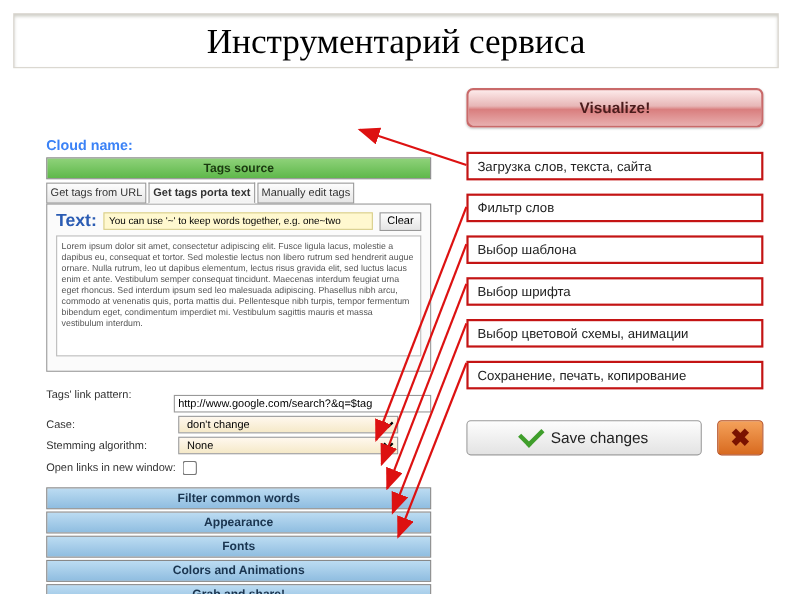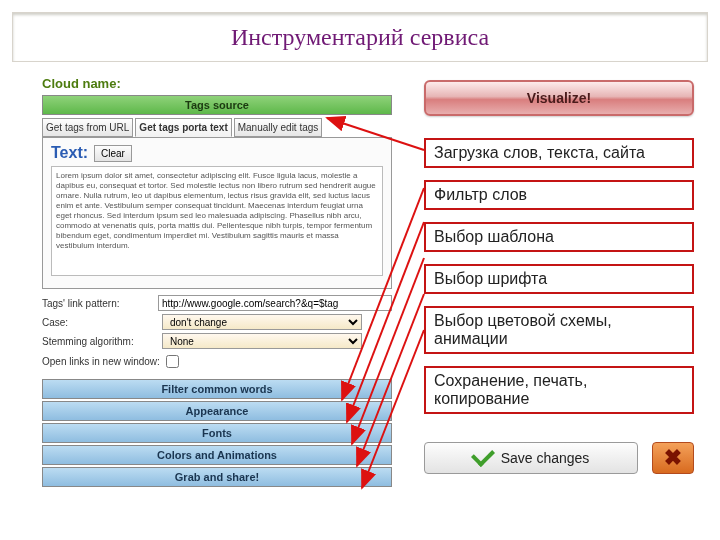--- a/index.html
+++ b/index.html
@@ -19,40 +19,40 @@
     border: 1px solid #d8d4cc;
     background: #fff;
     display: flex;
     align-items: center;
     justify-content: center;
     box-shadow: 0 2px 3px #d0cfc8 inset;
   }
   .title-bar h1 {
     margin: 0;
     font-family: "Times New Roman", serif;
-    font-size: 24px;
+    font-size: 32px;
     font-weight: normal;
-    color: #701a75;
+    color: #000000;
   }
   .app {
     position: absolute;
     top: 70px; left: 12px; right: 12px; bottom: 12px;
   }
   .left-col {
     position: absolute;
     left: 30px; top: 6px;
     width: 350px;
   }
   .right-col {
     position: absolute;
     left: 412px; top: 10px;
     width: 270px;
   }
   .row { display: flex; align-items: center; margin-bottom: 4px; }
-  .cloud-label { color: #4d7c0f; font-weight: bold; font-size: 13px; margin-right: 6px; }
+  .cloud-label { color: #3b82f6; font-weight: bold; font-size: 13px; margin-right: 6px; margin-top: 48px; }
   .cloud-input {
     flex: 1; height: 18px; font-size: 11px; padding: 1px 4px;
     border: 1px solid #999;
   }
   .section-header {
     height: 20px;
     display: flex; align-items: center; justify-content: center;
     font-size: 11px; font-weight: bold;
     border: 1px solid #888;
     margin-top: 2px;
@@ -80,38 +80,38 @@
     width:100%; height:110px; border:1px solid #bbb; background:#fff;
     font-size:8px; color:#555; padding:4px; overflow:hidden; resize:none;
     font-family: Arial, sans-serif; line-height:1.25;
   }
   .opts { margin-top:6px; font-size:10px; }
   .opts .orow { display:flex; align-items:center; margin-top:3px; }
   .opts .olab { width:120px; color:#333; }
   .opts input[type=text], .opts select {
     height:16px; font-size:10px; border:1px solid #999; background:#fff; padding:0 3px;
   }
-  .opts input[type=text]{ width:242px; }
+  .opts input[type=text]{ width:242px;margin-top:15px; }
   .opts select{ width:200px; background:linear-gradient(#fff8ee,#f5e9c8); }
 
   .visualize-btn {
     height: 36px; width: 100%;
     border: 2px solid #c96a6a;
     border-radius: 6px;
     background: linear-gradient(#fdeaea,#e7b6b6 45%,#d97e7e 55%,#e8aeae);
     color:#4a1c1c; font-weight:bold; font-size:14px;
     display:flex; align-items:center; justify-content:center;
     box-shadow: 0 1px 2px rgba(0,0,0,.2);
   }
   .annot-stack { margin-top: 22px; display:flex; flex-direction:column; gap:12px; }
   .annot {
     border: 2px solid #c41414;
     background:#fff;
     padding: 4px 8px;
-    font-size: 16px;
+    font-size: 12px;
     color:#222;
   }
   .save-row {
     margin-top: 28px; display:flex; align-items:center; gap:14px;
   }
   .save-btn {
     flex:1; height:32px; border:1px solid #9a9a9a; border-radius:4px;
     background: linear-gradient(#fdfdfd,#e3e3e3);
     display:flex; align-items:center; justify-content:center; gap:8px;
     font-weight:normal; font-size:14px; color:#222;
@@ -150,20 +150,21 @@
 
     <div class="tabs">
       <div class="tab">Get tags from URL</div>
       <div class="tab active">Get tags porta text</div>
       <div class="tab">Manually edit tags</div>
     </div>
 
     <div class="text-panel">
       <div class="hint-row">
         <span class="hint-label">Text:</span>
+        <span class="hint-box">You can use '~' to keep words together, e.g. one~two</span>
         <button class="clear-btn">Clear</button>
       </div>
       <textarea class="lorem-box" style="">Lorem ipsum dolor sit amet, consectetur adipiscing elit. Fusce ligula lacus, molestie a dapibus eu, consequat et tortor. Sed molestie lectus non libero rutrum sed hendrerit augue ornare. Nulla rutrum, leo ut dapibus elementum, lectus risus gravida elit, sed luctus lacus enim et ante. Vestibulum semper consequat tincidunt. Maecenas interdum feugiat urna eget rhoncus. Sed interdum ipsum sed leo malesuada adipiscing. Phasellus nibh arcu, commodo at venenatis quis, porta mattis dui. Pellentesque nibh turpis, tempor fermentum bibendum eget, condimentum imperdiet mi. Vestibulum sagittis mauris et massa vestibulum interdum.</textarea>
     </div>
 
     <div class="opts">
       <div class="orow">
         <span class="olab">Tags' link pattern:</span>
         <input type="text" value="http://www.google.com/search?&amp;q=$tag" style="">
       </div>

